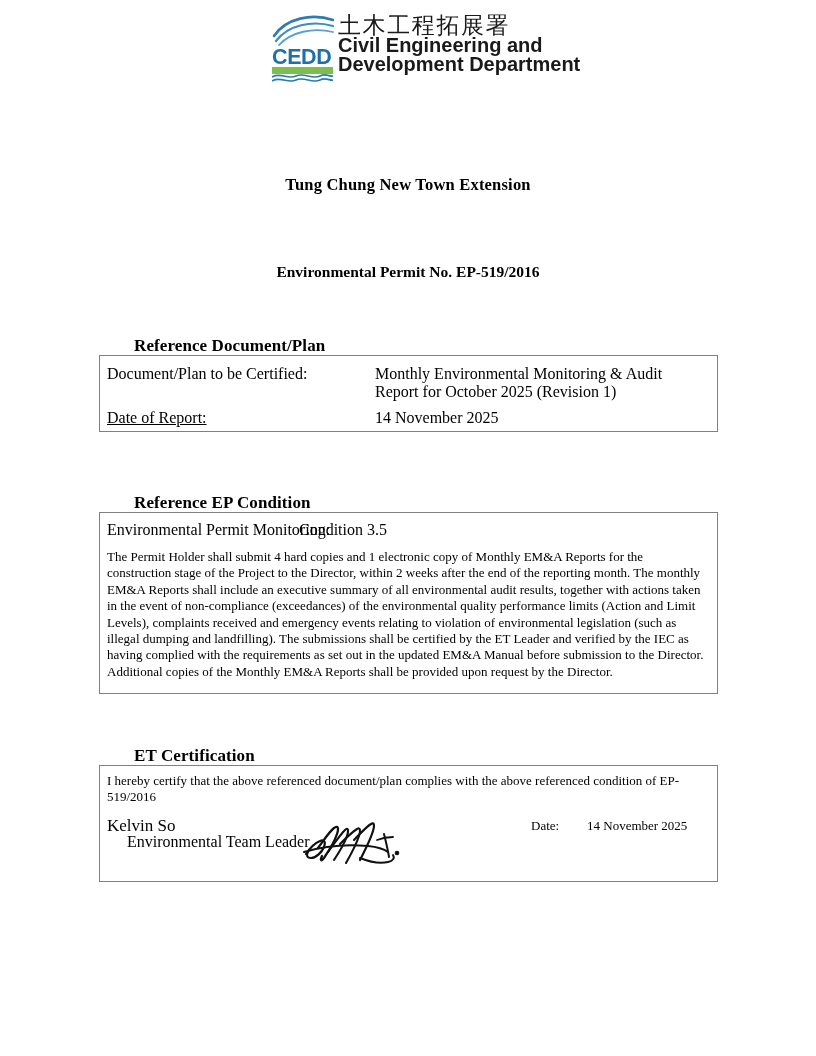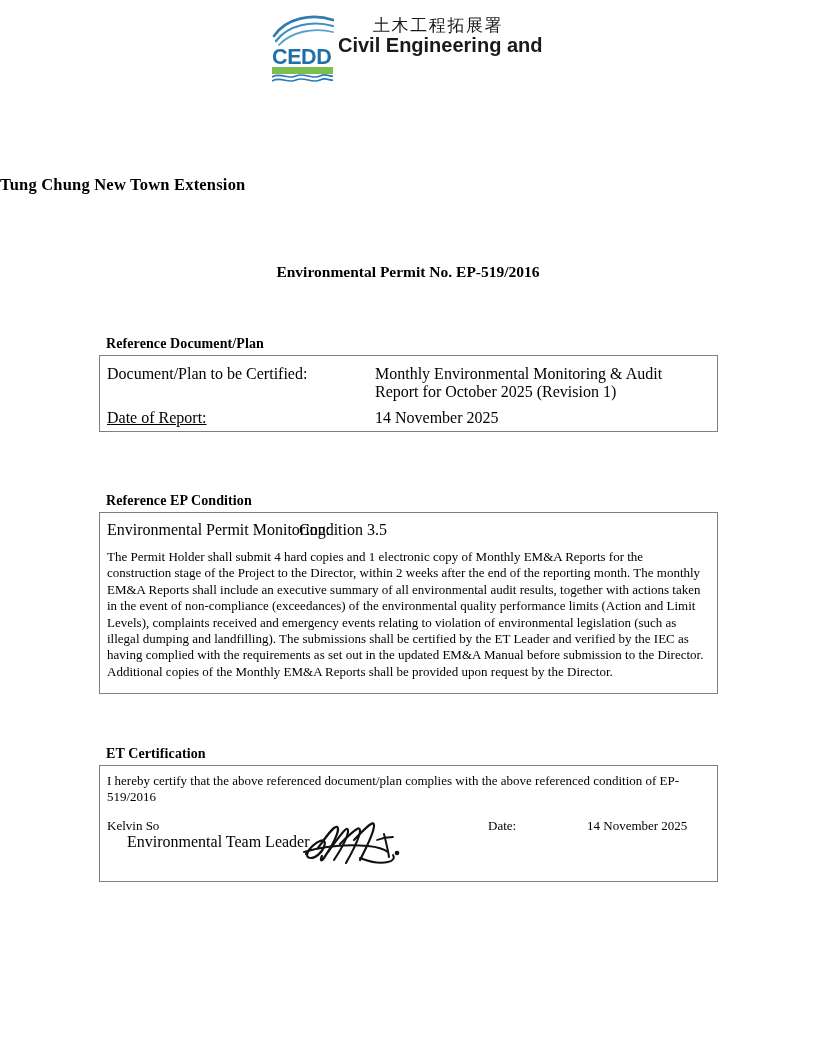--- a/index.html
+++ b/index.html
@@ -32,64 +32,65 @@
     height: 70px;
   }
   .logo-text {
     position: absolute;
     left: 66px;
     top: 0px;
     width: 214px;
   }
   .logo-cn {
     font-family: "DejaVu Sans", sans-serif;
-    font-size: 17px;
+    font-size: 23px;
     letter-spacing: 1.6px;
     color: #1a1a1a;
     line-height: 22px;
     white-space: nowrap;
-    margin-left: 35px;
   }
   .logo-en {
     font-family: "Liberation Sans", sans-serif;
     font-weight: bold;
     font-size: 20px;
     color: #1a1a1a;
     line-height: 18.5px;
     margin-top: 0;
     white-space: nowrap;
   }
 
   
   .doc-title {
     position: absolute;
     left: 0;
     top: 175px;
     width: 816px;
+    text-align: center;
     font-size: 16.5px;
     font-weight: bold;
     letter-spacing: 0.2px;
   }
   .doc-subtitle {
     position: absolute;
     left: 0;
     top: 261px;
     width: 816px;
     text-align: center;
     font-size: 15.5px;
     font-weight: bold;
     line-height: 21px;
   }
 
   
   .sec-heading {
     position: absolute;
-    font-size: 14px;
+    font-size: 17px;
     font-weight: bold;
     letter-spacing: 0.1px;
+    margin-left: 28px;
   }
   #heading-ref-doc  { left: 106px; top: 336px; }
   #heading-ep-cond  { left: 106px; top: 493px; }
   #heading-et-cert  { left: 106px; top: 746px; }
 
   
   .box {
     position: absolute;
     border: 1px solid #808080;
     box-sizing: border-box;
@@ -111,23 +112,23 @@
 
   .para {
     position: absolute;
     font-size: 13px;
     line-height: 16.4px;
     text-align: left;
   }
   #epc-text { left: 107px; top: 549px; width: 598px; }
   #cert-text { left: 107px; top: 773px; width: 598px; }
 
-  #signer-name  { position: absolute; left: 107px; top: 818px; font-size: 13px; line-height: 16.5px; }
+  #signer-name  { position: absolute; left: 107px; top: 818px; font-size: 17px; line-height: 16.5px; }
   #signer-role  { position: absolute; left: 107px; top: 834px; font-size: 16px; line-height: 16.5px; margin-left: 20px; }
-  #date-label   { position: absolute; left: 488px; top: 818px; font-size: 13px; }
+  #date-label   { position: absolute; left: 531px; top: 818px; font-size: 13px; }
   #date-value   { position: absolute; left: 587px; top: 818px; font-size: 13px; }
 
   .signature {
     position: absolute;
     left: 298px;
     top: 818px;
     width: 140px;
     height: 60px;
   }
 </style>
@@ -148,20 +149,21 @@
       <rect x="0" y="53" width="61" height="7" fill="#7cbf4c"></rect>
 
       <path d="M0,63 C9,58 16,66 24,62 C32,58 40,66 48,62 C54,59 58,63 61,62" fill="none" stroke="#2b7ab5" stroke-width="1.7"></path>
       <path d="M0,67 C9,62 16,70 24,66 C32,62 40,70 48,66 C54,63 58,67 61,66" fill="none" stroke="#2b7ab5" stroke-width="1.7"></path>
     </svg>
   </div>
 
   <div class="logo-text">
     <div class="logo-cn">土木工程拓展署</div>
     <div class="logo-en">Civil Engineering and</div>
+    <div class="logo-en">Development Department</div>
   </div>
 </div>
 
 <div class="doc-title">Tung Chung New Town Extension</div>
 
 <div class="doc-subtitle">
   <div>Environmental Permit No. EP-519/2016</div>
 </div>
 
 <div class="sec-heading" id="heading-ref-doc">Reference Document/Plan</div>

